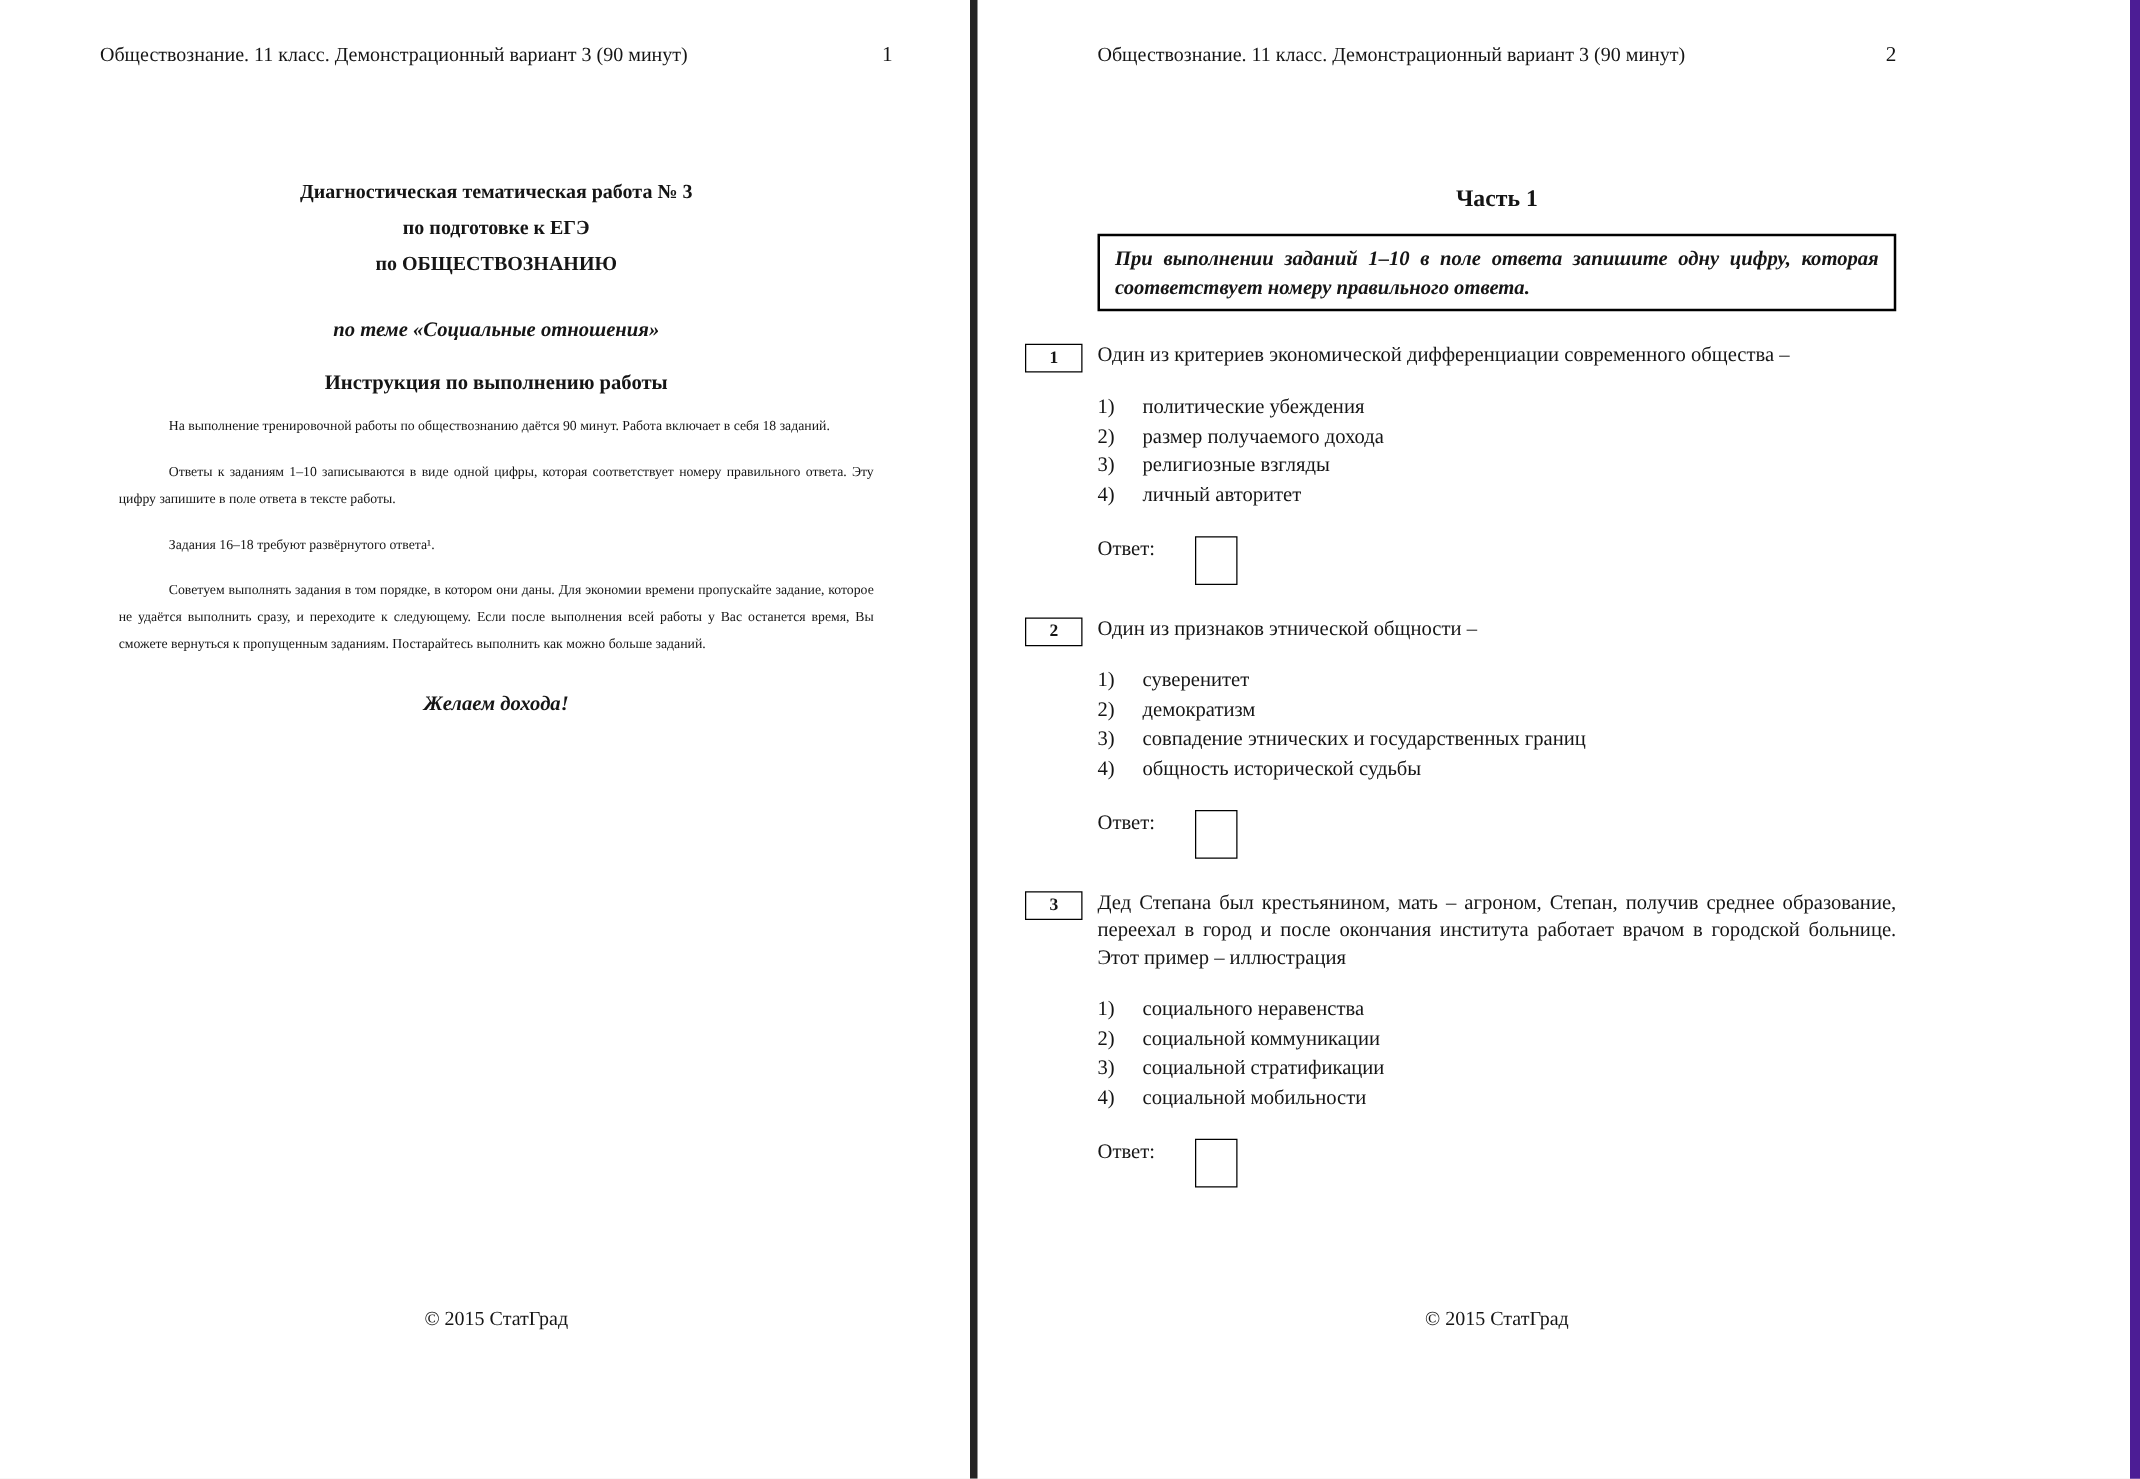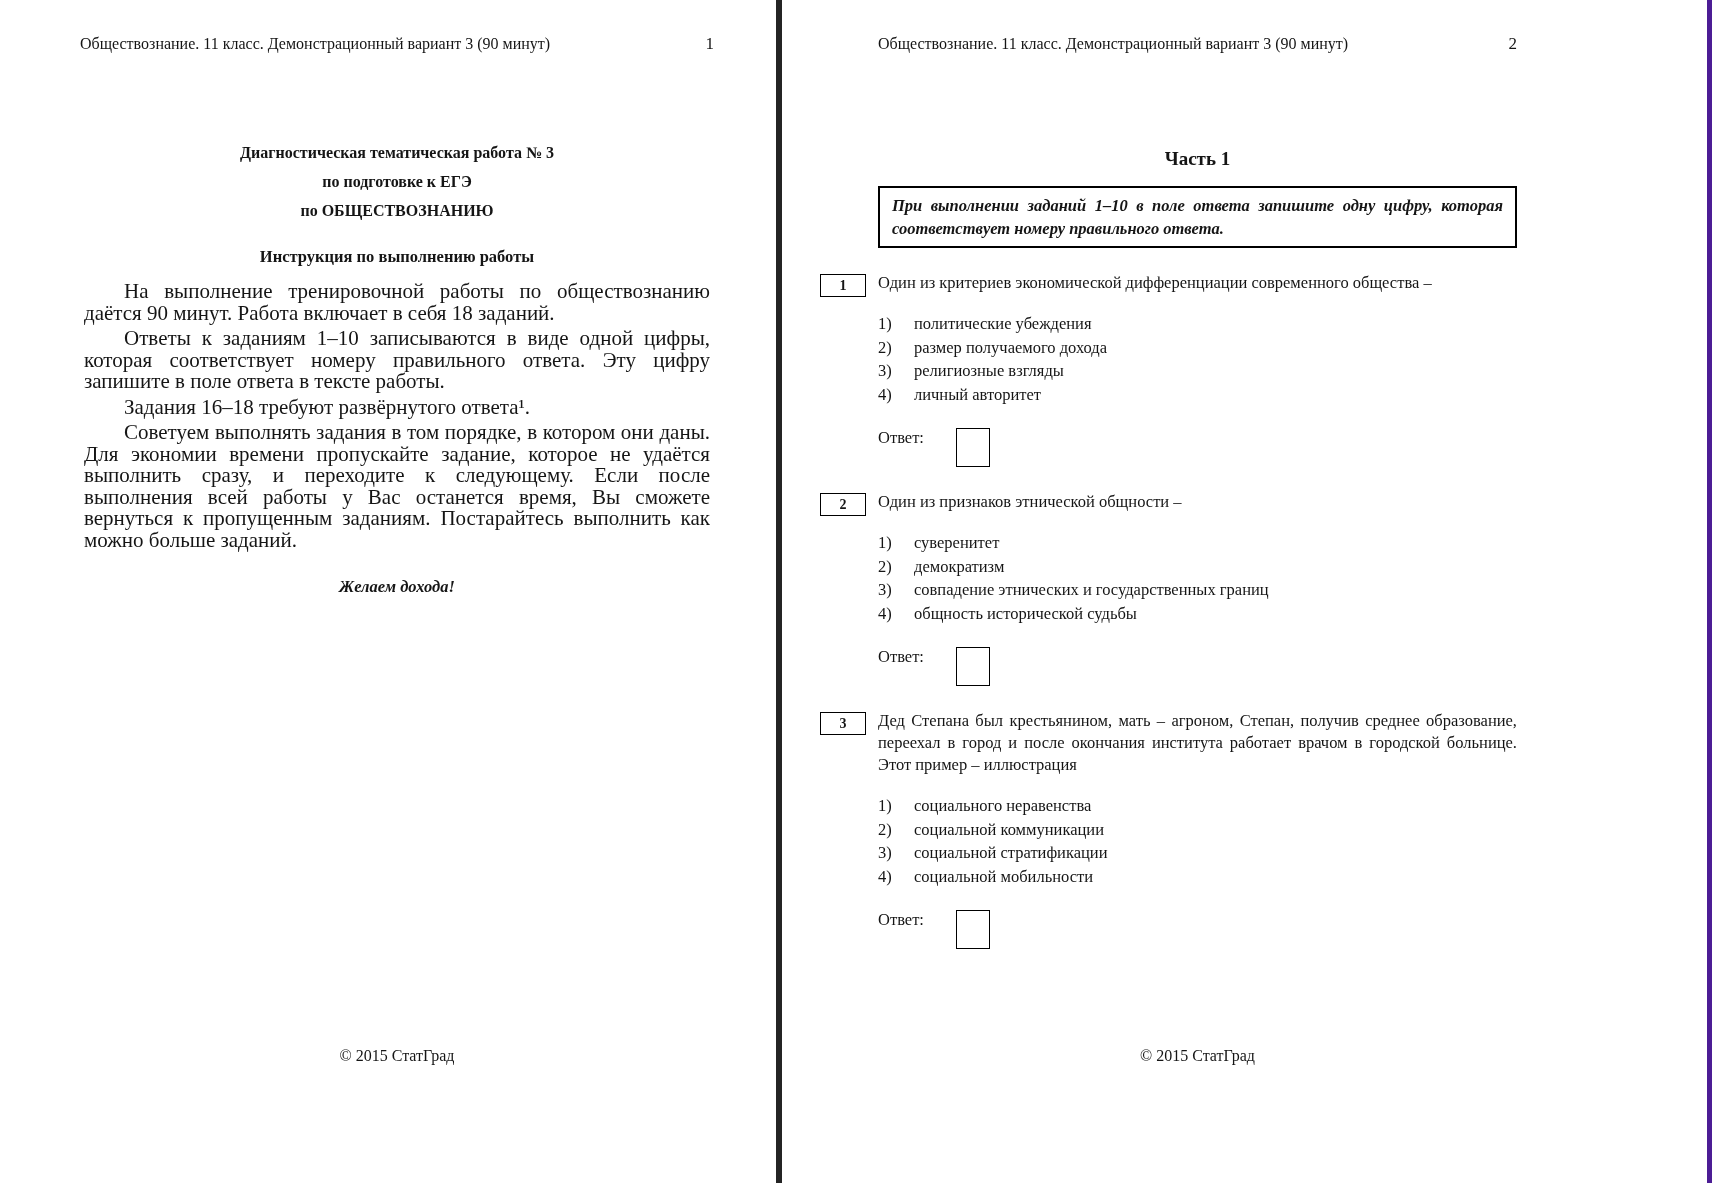--- a/index.html
+++ b/index.html
@@ -1,35 +1,35 @@
 <!DOCTYPE html>
 <html lang="ru"><head>
 <meta charset="utf-8">
 <style>
   html,body{margin:0;padding:0;}
   body{background:#d8d8d8;font-family:"Liberation Serif",serif;}
   #canvas{
     position:relative;width:1712px;height:1183px;background:#ffffff;color:#151515;
-    overflow:hidden;box-sizing:border-box;border-right:5px solid #4c1d95;
+    overflow:hidden;box-sizing:border-box;border-right:8px solid #4c1d95;
   }
   .divider{position:absolute;top:0;left:776px;width:6px;height:100%;background:#242424;}
   .page{position:absolute;top:0;bottom:0;box-sizing:border-box;}
   #page1{left:0;width:776px;padding:34px 62px 0 80px;}
   #page2{left:782px;width:925px;padding:34px 190px 0 96px;}
 
   .page-header{display:flex;justify-content:space-between;align-items:baseline;
     font-size:16px;line-height:20px;}
   .pagenum{font-size:17px;}
 
   
   .title-block{margin-top:84px;text-align:center;font-weight:bold;font-size:16px;line-height:29px;}
   .theme-line{margin-top:28px;text-align:center;font-weight:bold;font-style:italic;font-size:16.5px;}
   .instructions-heading{margin-top:22px;text-align:center;font-weight:bold;font-size:16.5px;}
   .paragraphs{margin-top:14px;}
-  .paragraphs p{margin:4px;text-align:justify;text-indent:40px;font-size:21px;line-height:21.5px;}
+  .paragraphs p{margin:15px;text-align:justify;text-indent:40px;font-size:11px;line-height:21.5px;}
   .good-luck{margin-top:26px;text-align:center;font-weight:bold;font-style:italic;font-size:16.5px;}
 
   .footnote{position:absolute;left:80px;right:62px;bottom:152px;font-size:13.5px;line-height:19px;
     text-align:justify;}
   .footnote-rule{width:190px;height:0;border-top:1.5px solid #333;margin-bottom:6px;}
   .page-footer{position:absolute;bottom:118px;text-align:center;font-size:16px;}
   #page1 .page-footer{left:80px;right:62px;}
   #page2 .page-footer{left:96px;right:190px;}
 
   
@@ -57,20 +57,21 @@
       <span>Обществознание. 11 класс. Демонстрационный вариант 3 (90 минут)</span>
       <span class="pagenum">1</span>
     </div>
 
     <div class="title-block">
       <div>Диагностическая тематическая работа № 3</div>
       <div>по подготовке к ЕГЭ</div>
       <div>по ОБЩЕСТВОЗНАНИЮ</div>
     </div>
 
+    <div class="theme-line">по теме «Социальные отношения»</div>
     <div class="instructions-heading">Инструкция по выполнению работы</div>
 
     <div class="paragraphs">
       <p>На выполнение тренировочной работы по обществознанию даётся 90 минут. Работа включает в себя 18 заданий.</p>
       <p>Ответы к заданиям 1–10 записываются в виде одной цифры, которая соответствует номеру правильного ответа. Эту цифру запишите в поле ответа в тексте работы.</p>
       <p>Задания 16–18 требуют развёрнутого ответа¹.</p>
       <p>Советуем выполнять задания в том порядке, в котором они даны. Для экономии времени пропускайте задание, которое не удаётся выполнить сразу, и переходите к следующему. Если после выполнения всей работы у Вас останется время, Вы сможете вернуться к пропущенным заданиям. Постарайтесь выполнить как можно больше заданий.</p>
     </div>
 
     <div class="good-luck">Желаем дохода!</div>

